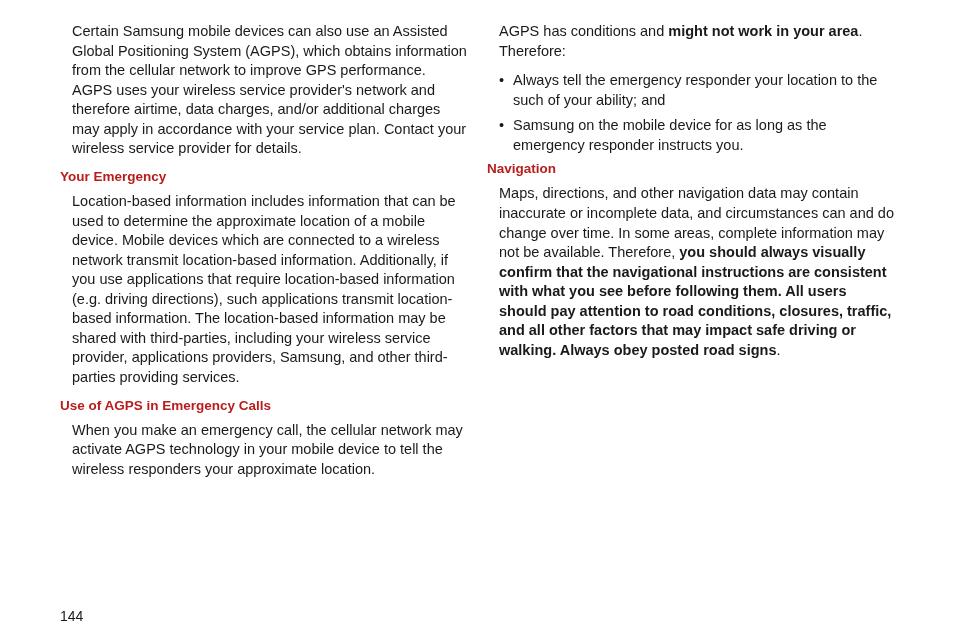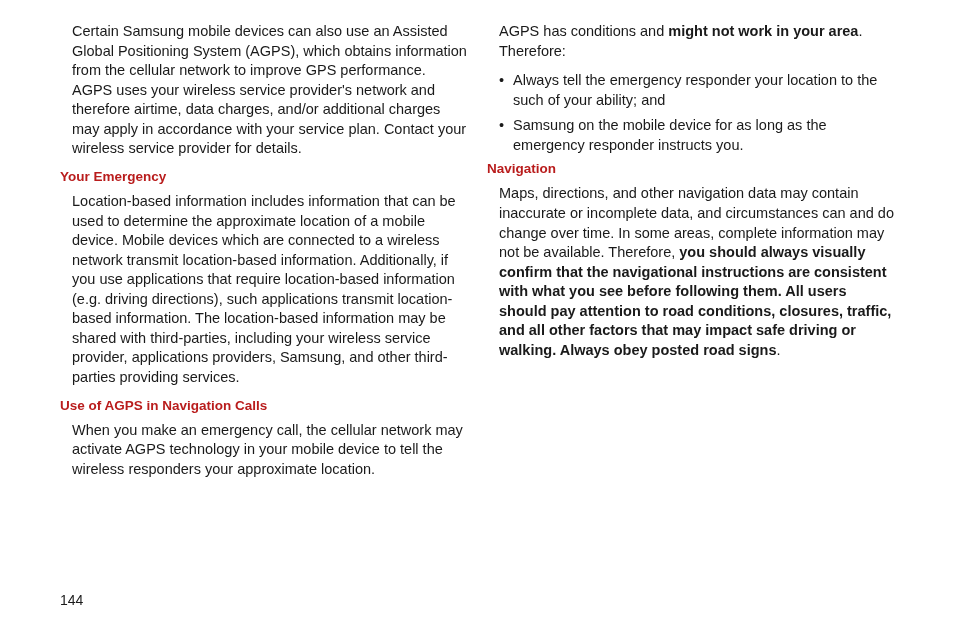--- a/index.html
+++ b/index.html
@@ -53,41 +53,41 @@
       position: absolute;
       left: 0;
       top: 0;
     }
     .bold {
       font-weight: bold;
       margin-top: 22px;
     }
     .page-number {
       position: absolute;
-      bottom: 28px;
+      bottom: 12px;
       left: 60px;
       font-size: 14px;
       color: #1a1a1a;
     }
     .col-left {
       padding-left: 12px;
     }
     .col-right {
       padding-left: 12px;
     }
   </style>
 </head>
 <body>
 
 <div class="columns">
   <div class="column col-left">
     <p class="body-text">Certain Samsung mobile devices can also use an Assisted Global Positioning System (AGPS), which obtains information from the cellular network to improve GPS performance. AGPS uses your wireless service provider's network and therefore airtime, data charges, and/or additional charges may apply in accordance with your service plan. Contact your wireless service provider for details.</p>
     <p class="heading">Your Emergency</p>
     <p class="body-text">Location-based information includes information that can be used to determine the approximate location of a mobile device. Mobile devices which are connected to a wireless network transmit location-based information. Additionally, if you use applications that require location-based information (e.g. driving directions), such applications transmit location-based information. The location-based information may be shared with third-parties, including your wireless service provider, applications providers, Samsung, and other third-parties providing services.</p>
-    <p class="heading">Use of AGPS in Navigation Calls</p>
+    <p class="heading">Use of AGPS in Emergency Calls</p>
     <p class="body-text">When you make an emergency call, the cellular network may activate AGPS technology in your mobile device to tell the wireless responders your approximate location.</p>
   </div>
 
   <div class="column col-right">
     <p class="body-text">
       <span>AGPS has conditions and </span><span class="bold">might not work in your area</span><span>. Therefore:</span>
     </p>
     <p class="bullet-item">Always tell the emergency responder your location to the such of your ability; and</p>
     <p class="bullet-item">Samsung on the mobile device for as long as the emergency responder instructs you.</p>
     <p class="heading">Navigation</p>

